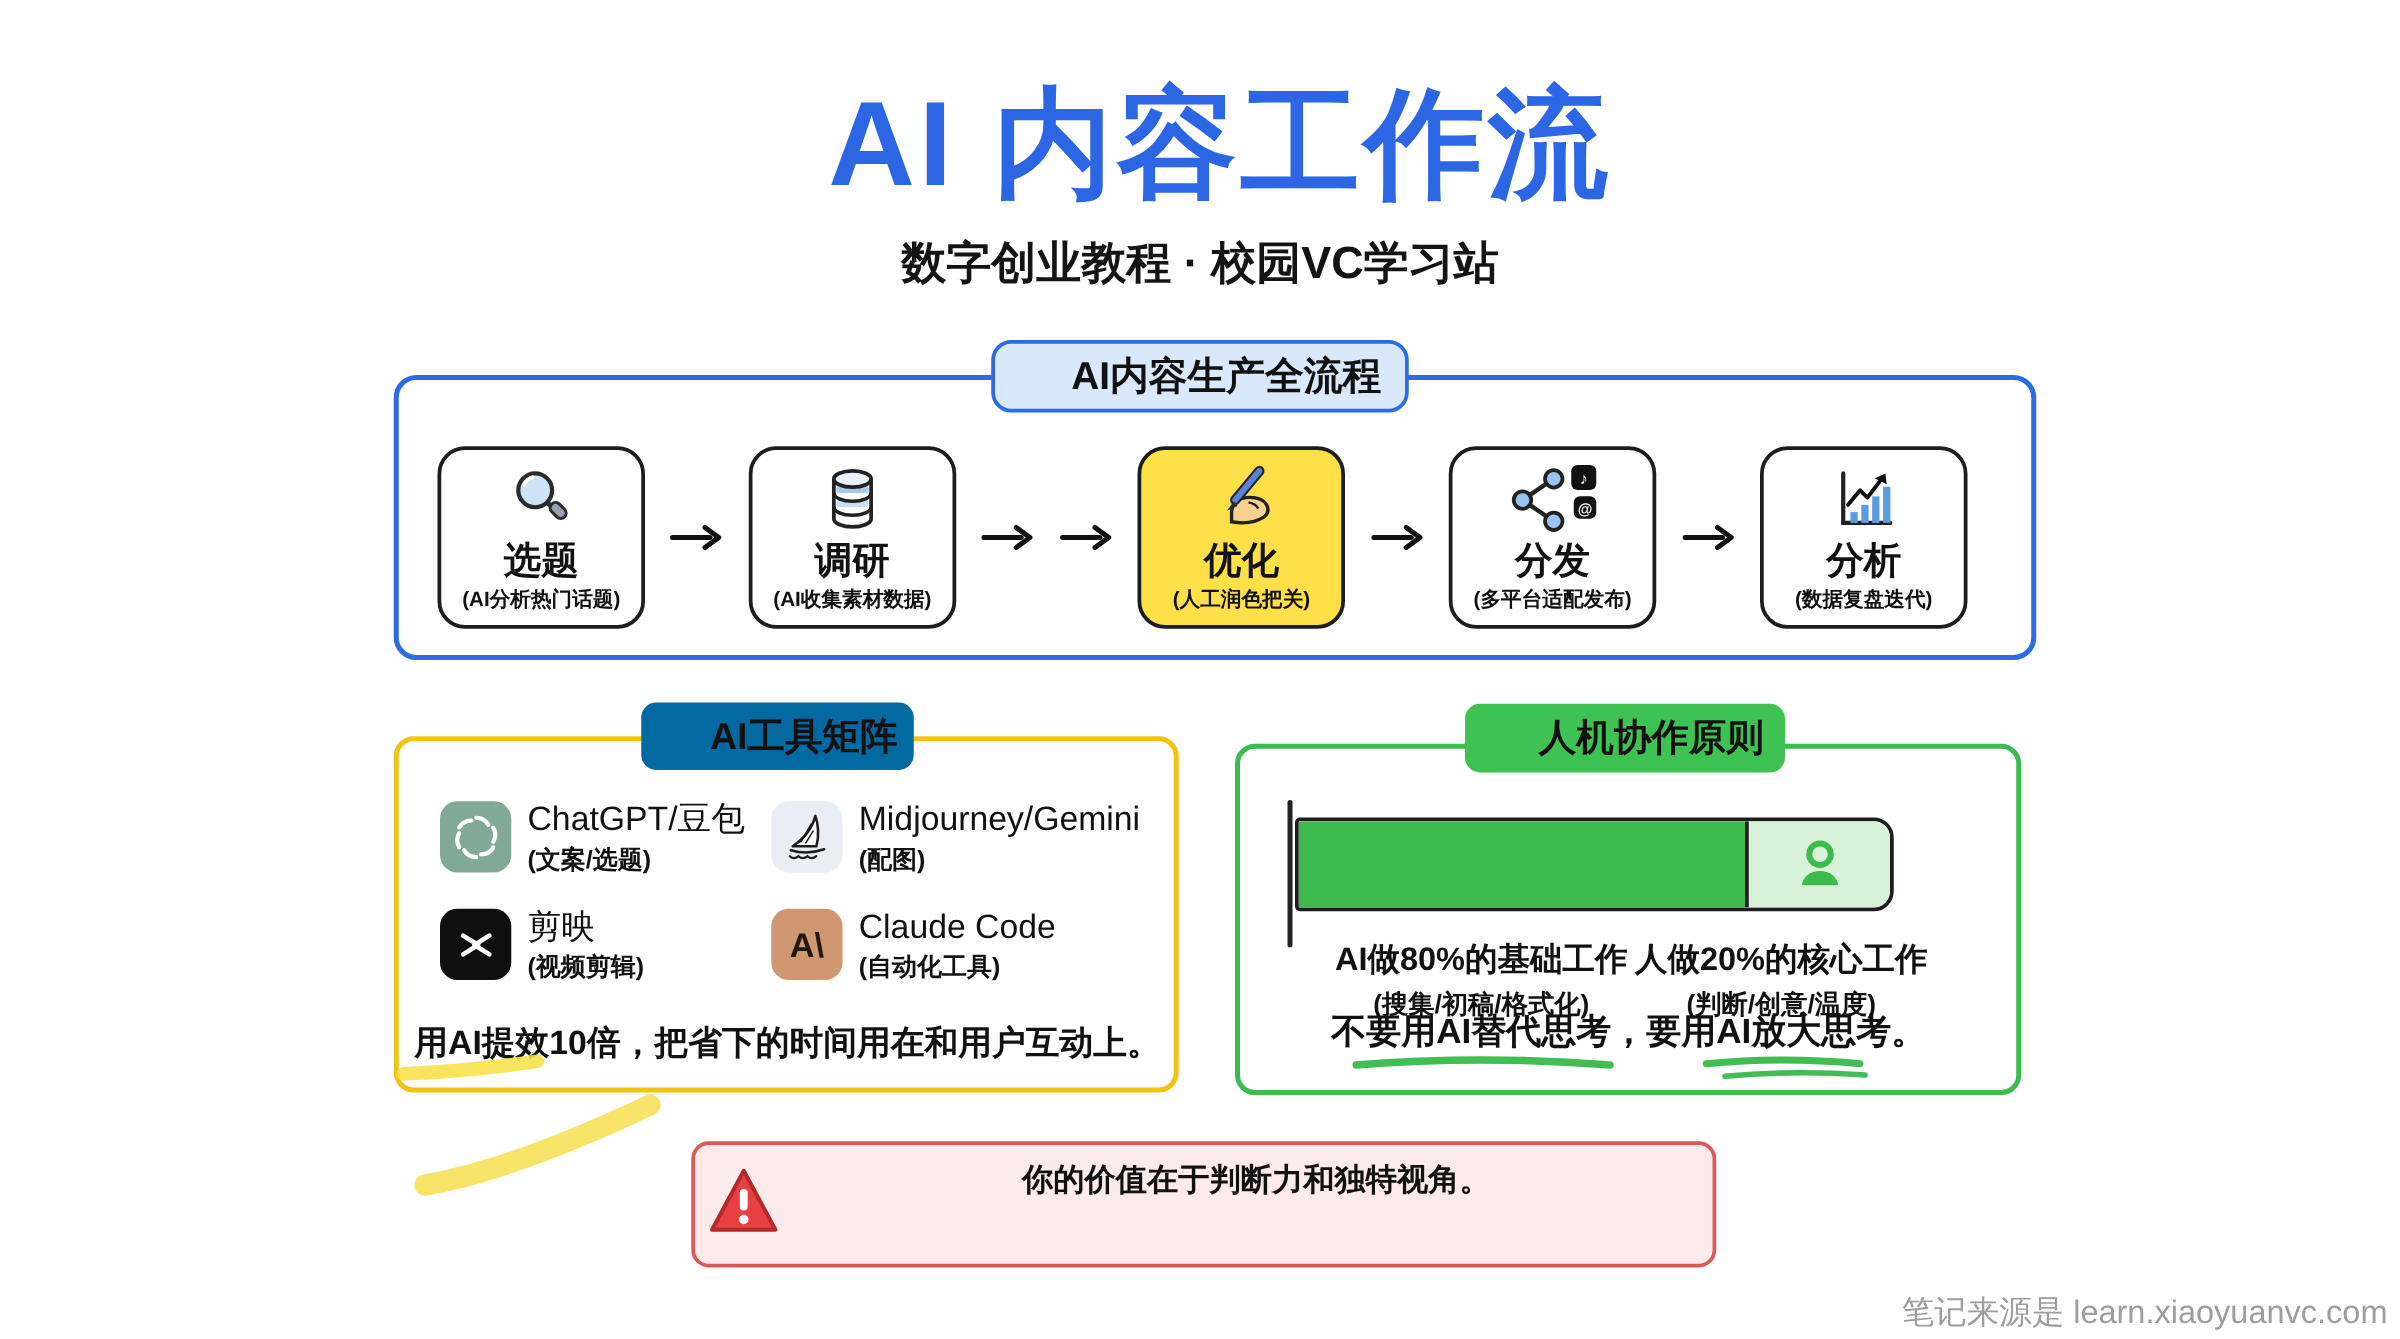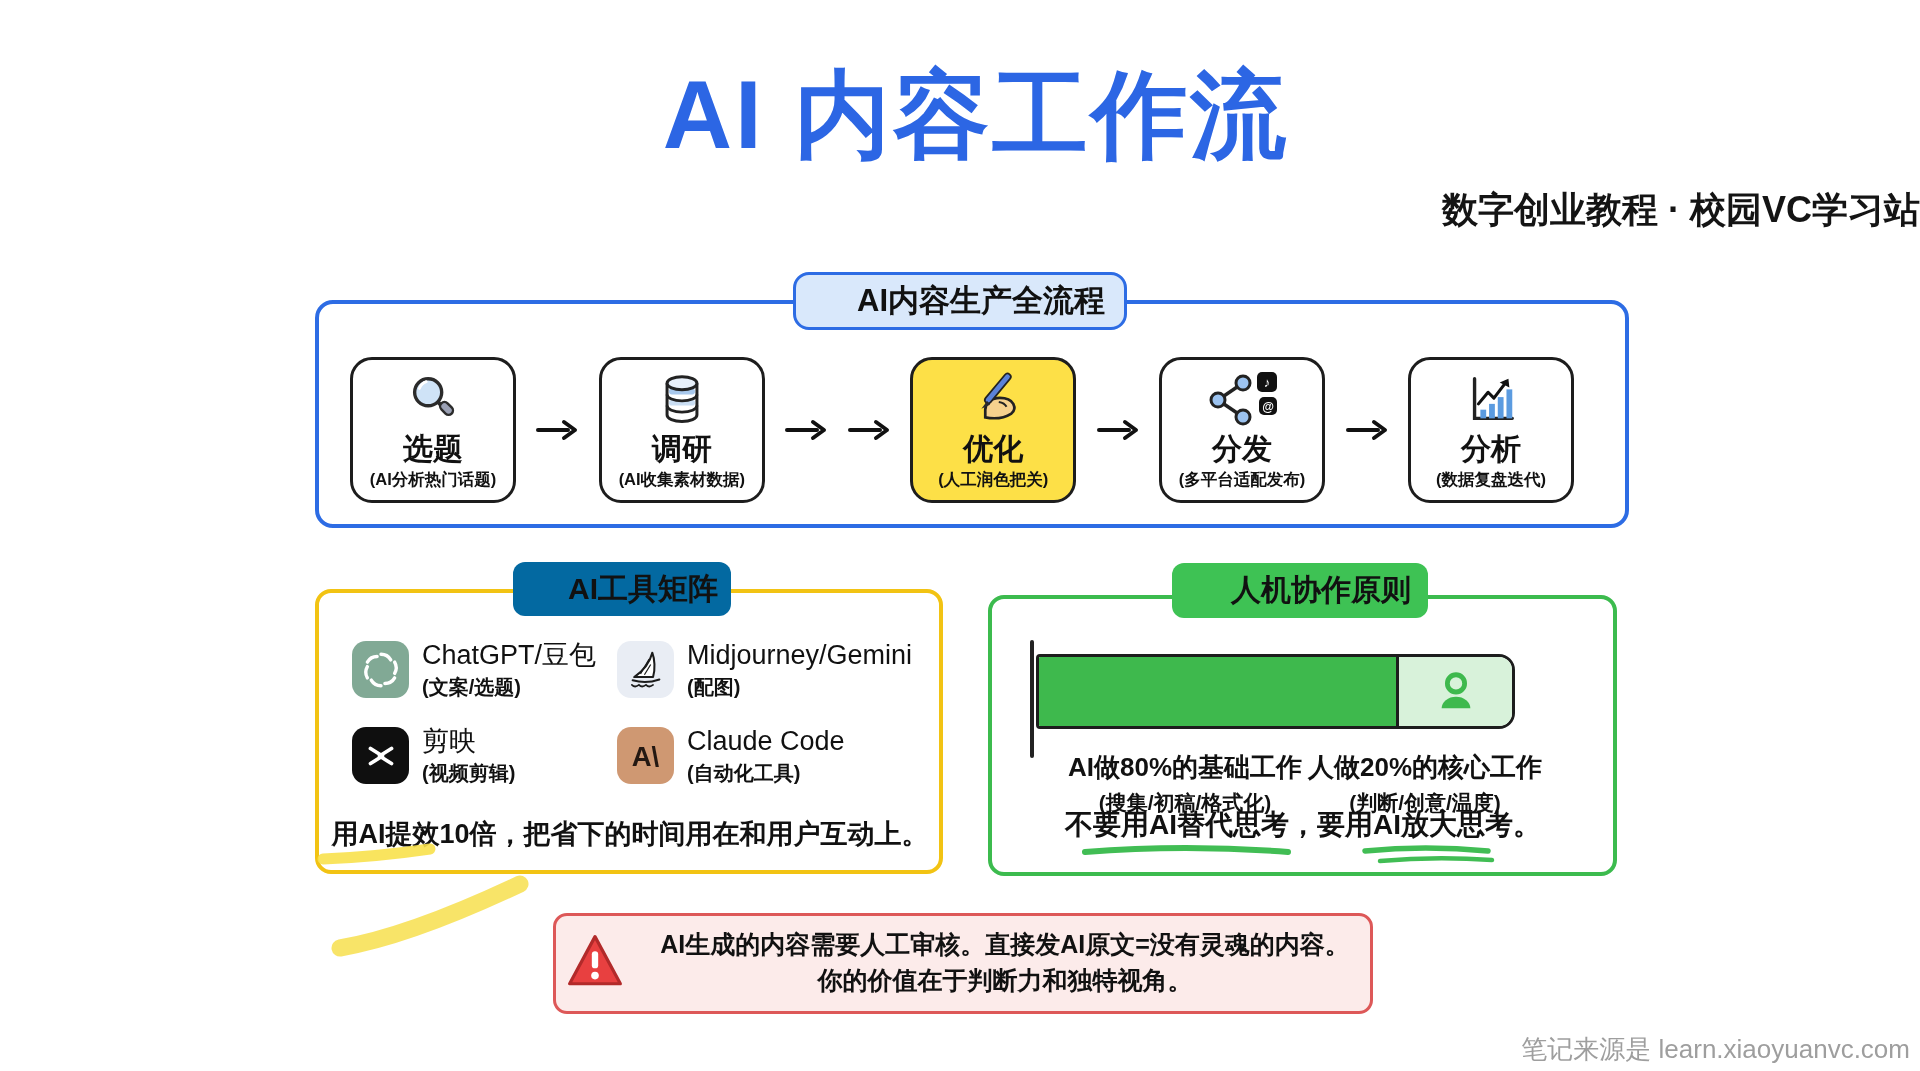--- a/index.html
+++ b/index.html
@@ -4,21 +4,21 @@
 <style>
   * { margin:0; padding:0; box-sizing:border-box; }
   html,body { background:#fff; }
   #canvas {
     position:relative; width:1920px; height:1071px; background:#ffffff;
     font-family:"Liberation Sans", sans-serif; color:#111; overflow:hidden;
   }
   
   .title { position:absolute; top:52px; left:0; width:100%; text-align:center;
            font-size:96px; font-weight:700; color:#2c66e4; letter-spacing:3px;margin-left:16px; }
-  .subtitle { position:absolute; top:186px; left:0; width:100%; text-align:right;
+  .subtitle { position:absolute; top:186px; left:0; width:100%; text-align:center;
               font-size:36px; font-weight:700; color:#141414; }
   
   .panel { position:absolute; border-radius:18px; background:#fff; }
   .flow-panel  { left:315px; top:300px; width:1314px; height:228px; border:4px solid #2d6ce4; }
   .tools-panel { left:315px; top:589px; width:628px;  height:285px; border:4px solid #f2c313; border-radius:16px; }
   .collab-panel{ left:988px; top:595px; width:629px;  height:281px; border:4px solid #3cbb4e; border-radius:16px; }
   .warn-panel  { left:553px; top:913px; width:820px;  height:101px; border:3.5px solid #dd5858;
                  border-radius:14px; background:#fcebea; }
   
   .badge { position:absolute; display:flex; align-items:center; justify-content:center;
@@ -302,19 +302,18 @@
 
   <div class="panel warn-panel"></div>
   <div class="warn-icon">
     <svg width="58" height="64" viewBox="0 0 64 68">
       <path d="M32 6 L60 58 L4 58 Z" fill="#e84040" stroke="#b22a2a" stroke-width="3.5" stroke-linejoin="round"></path>
       <rect x="28.5" y="22" width="7" height="19" rx="3.5" fill="#fff"></rect>
       <circle cx="32" cy="49" r="4.2" fill="#fff"></circle>
     </svg>
   </div>
   <div class="warn-text">
-    <div>AI生成的内容需要人工审核。直接发AI原文=没有灵魂的内容。</div>
     <div>你的价值在于判断力和独特视角。</div>
   </div>
 
   <div class="watermark">笔记来源是 learn.xiaoyuanvc.com</div>
 
 </div>
 
 </body></html>

